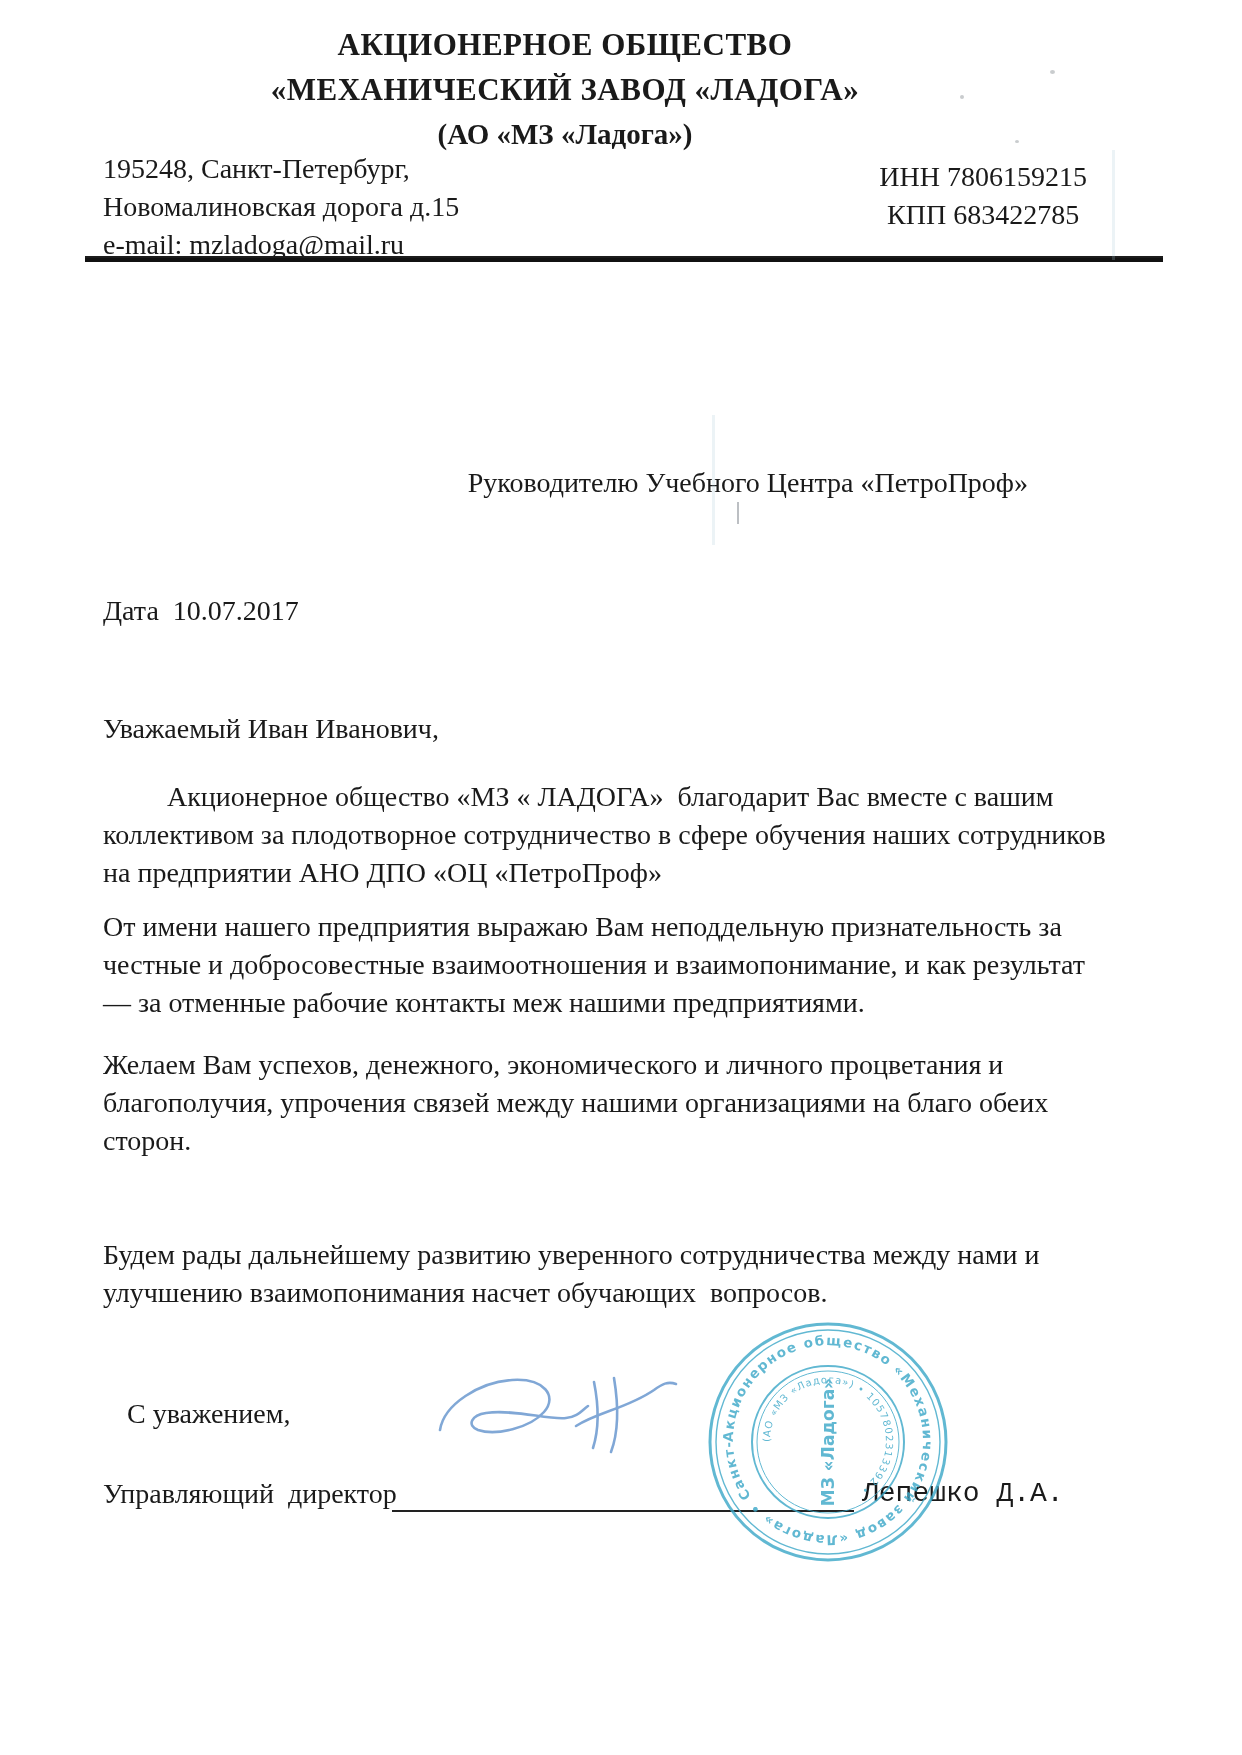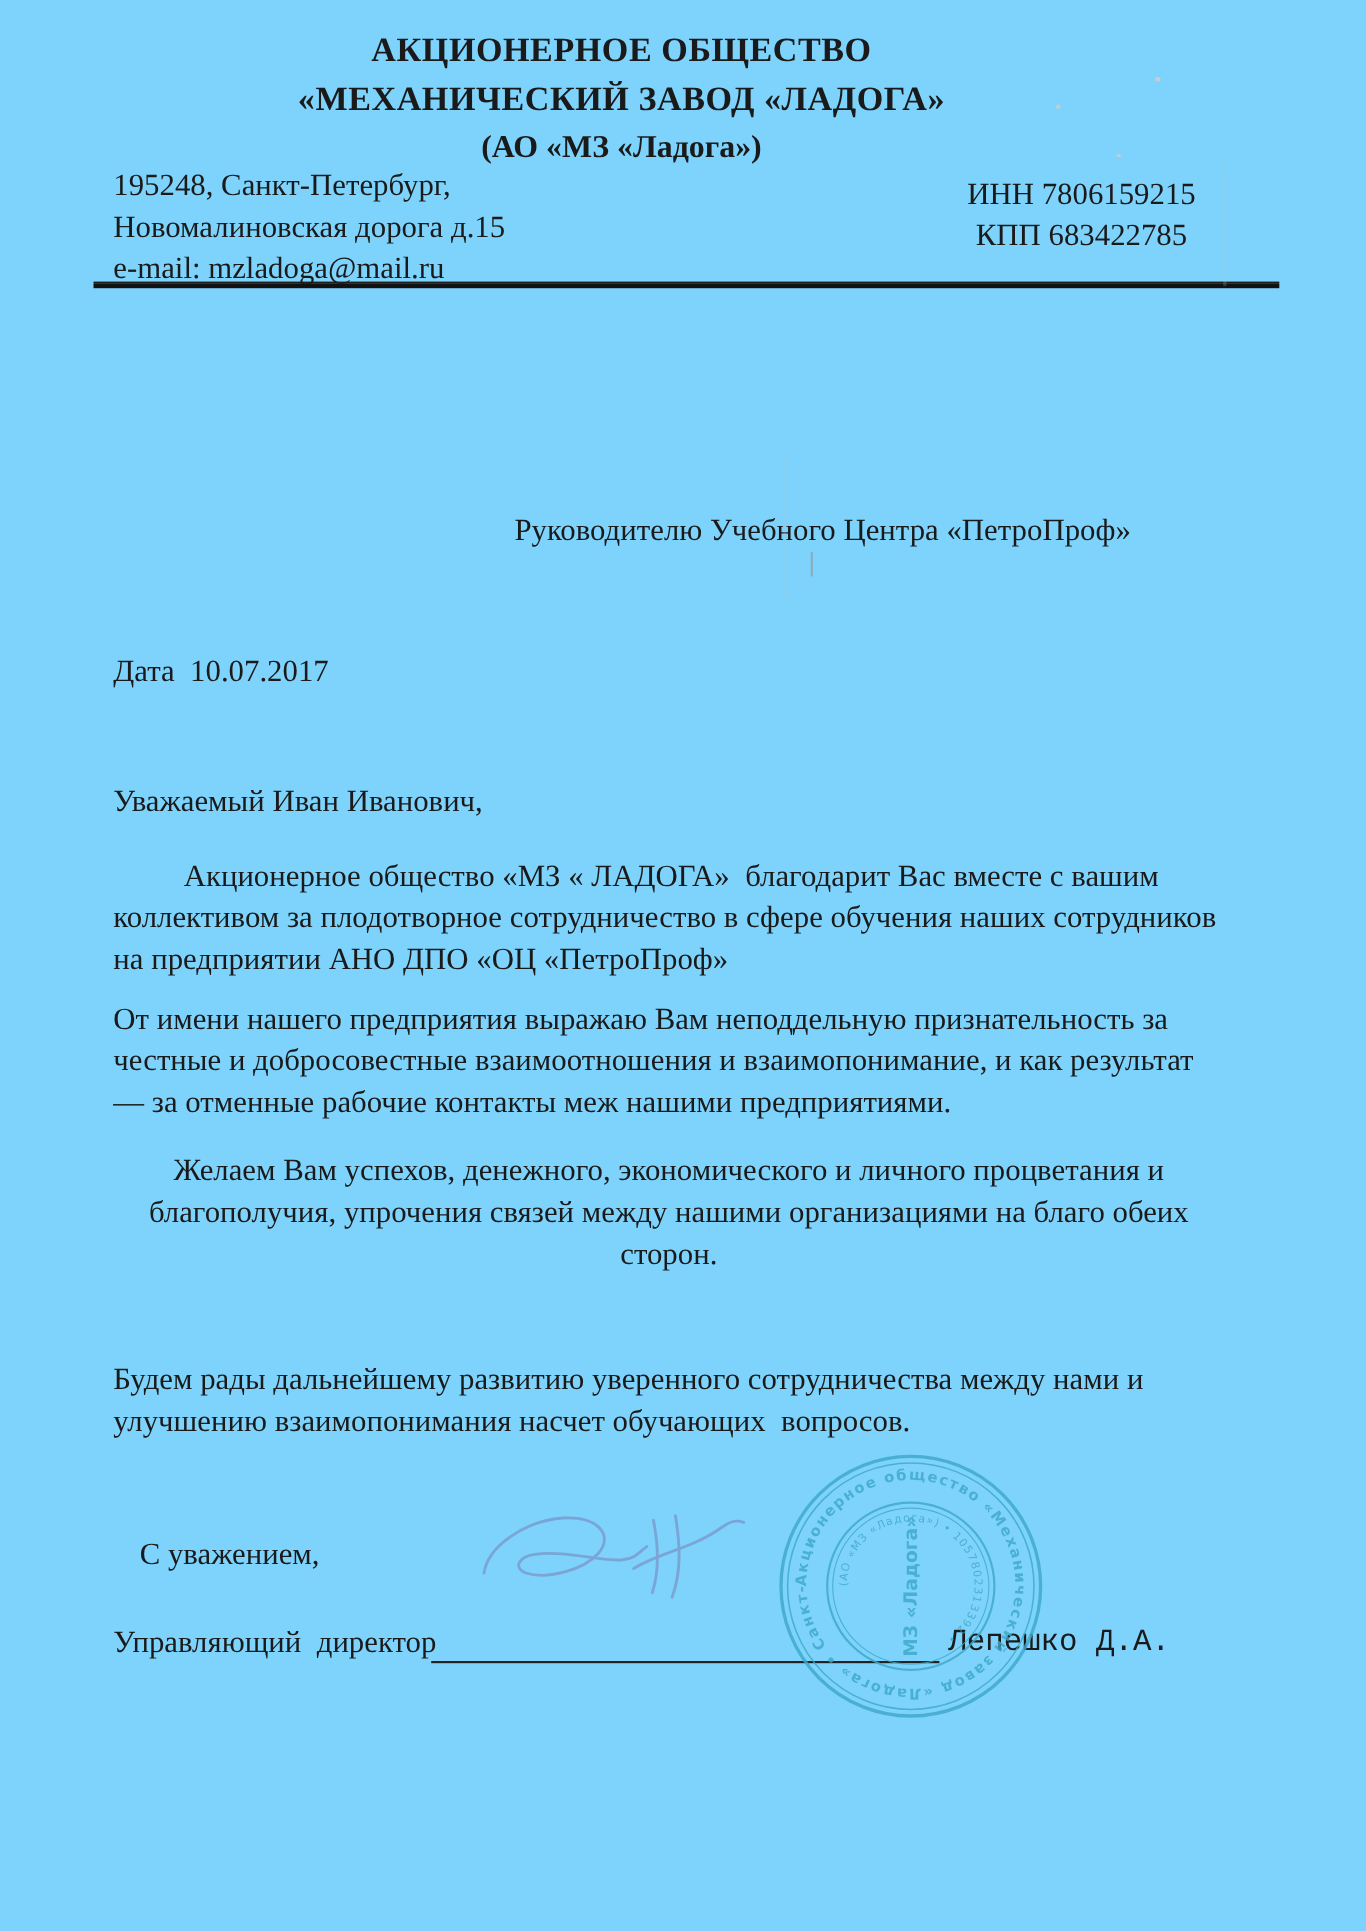--- a/index.html
+++ b/index.html
@@ -1,20 +1,20 @@
 <!DOCTYPE html>
 <html><head>
 <meta charset="utf-8">
 <style>
   html,body{margin:0;padding:0;background:#e8e8e8;}
   .page{
     position:relative;
     width:1242px;height:1755px;
     margin:0 auto;
-    background:#7dd3fc;
+    background:#ffffff;
     font-family:"Liberation Serif", serif;
     color:#1a1a1a;
     overflow:hidden;
   }
   
   .letterhead{
     position:absolute;left:0;top:22px;width:1130px;
     text-align:center;font-weight:bold;
   }
   .lh1{font-size:31px;line-height:45px;letter-spacing:.5px;}
@@ -45,21 +45,21 @@
     position:absolute;left:103px;top:713px;
     font-size:28px;
   }
   .para{
     position:absolute;left:103px;width:1010px;
     font-size:28px;line-height:38px;margin:0;
     white-space:pre-wrap;
   }
   .p1{top:778px;text-indent:64px;}
   .p2{top:908px;}
-  .p3{top:1046px;text-align:center;}
+  .p3{top:1046px;}
   .p4{top:1236px;}
   .regards{
     position:absolute;left:103px;top:1398px;
     font-size:28px;
     margin-left:24px;
   }
   .sig-title{
     position:absolute;left:103px;top:1478px;
     font-size:28px;white-space:pre-wrap;
   }

